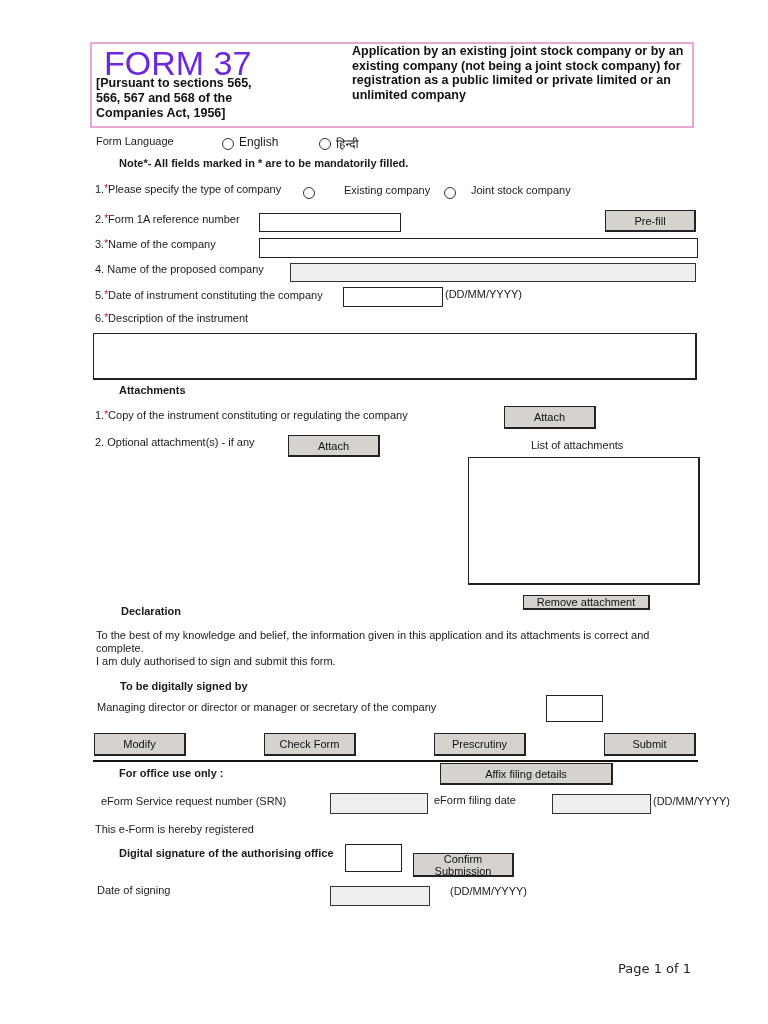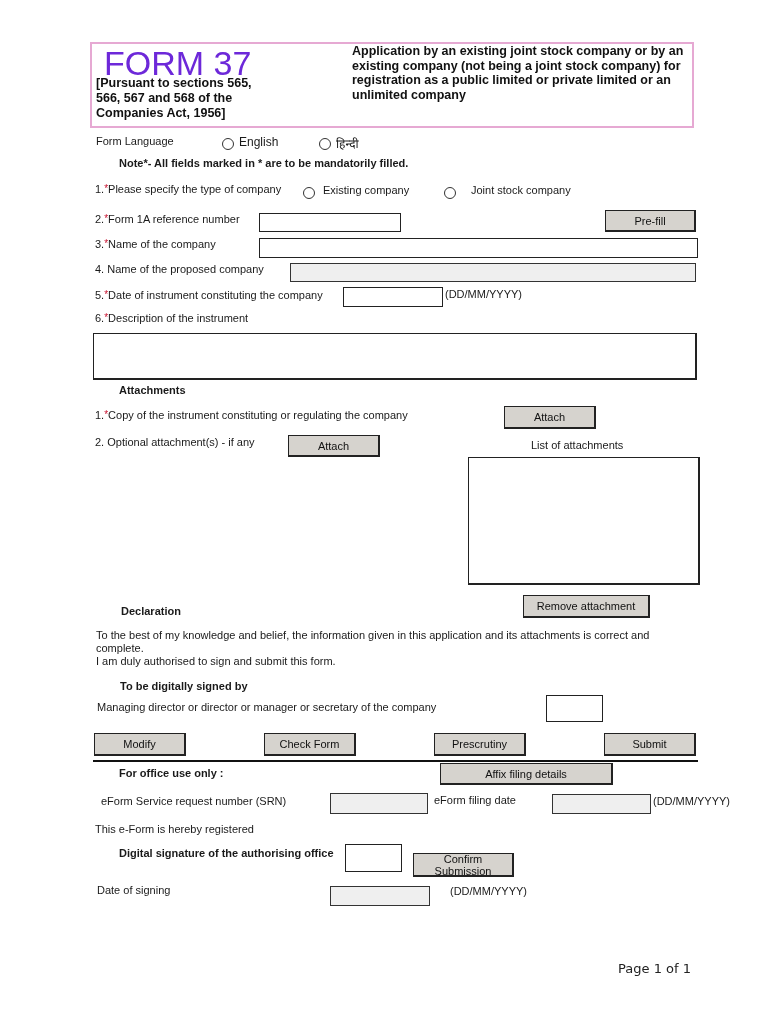--- a/index.html
+++ b/index.html
@@ -35,21 +35,21 @@
 <div class="abs label" style="left:239px;top:135px;font-size:12px;">English</div>
 <div class="abs radio" style="left:319px;top:138px;"></div>
 <div class="abs label" style="left:336px;top:135px;font-size:12px;font-family:'DejaVu Sans',sans-serif;">हिन्दी</div>
 
 <div class="abs label bold" style="left:95px;top:157px;">Note*- All fields marked in * are to be mandatorily filled.</div>
 
 <div class="abs label" style="left:95px;top:183px;">
   <span>1.</span><span class="req">*</span><span>Please specify the type of company</span>
 </div>
 <div class="abs radio" style="left:303px;top:187px;"></div>
-<div class="abs label" style="left:323px;top:184px;">Existing  company</div>
+<div class="abs label" style="left:344px;top:184px;">Existing  company</div>
 <div class="abs radio" style="left:444px;top:187px;"></div>
 <div class="abs label" style="left:471px;top:184px;">Joint stock company</div>
 
 <div class="abs label" style="left:95px;top:213px;">
   <span>2.</span><span class="req">*</span><span>Form 1A reference number</span>
 </div>
 <div class="abs input" style="left:259px;top:213px;width:142px;height:19px;"></div>
 <button class="abs btn" style="left:605px;top:210px;width:91px;height:22px;">Pre-fill</button>
 
 <div class="abs label" style="left:95px;top:238px;">
@@ -78,21 +78,21 @@
   <span>1.</span><span class="req">*</span><span>Copy of the instrument constituting or regulating the company</span>
 </div>
 <button class="abs btn" style="left:504px;top:406px;width:92px;height:23px;">Attach</button>
 
 <div class="abs label" style="left:95px;top:436px;">2. Optional attachment(s) - if any</div>
 <button class="abs btn" style="left:288px;top:435px;width:92px;height:22px;">Attach</button>
 
 <div class="abs label" style="left:531px;top:439px;">List of attachments</div>
 <div class="abs input" style="left:468px;top:457px;width:232px;height:128px;border-width:1px 2px 2px 1px;"></div>
 
-<button class="abs btn" style="left:523px;top:595px;width:127px;height:23px;">Remove attachment</button>
+<button class="abs btn" style="left:523px;top:595px;width:127px;height:15px;">Remove attachment</button>
 
 <div class="abs label bold" style="left:97px;top:605px;">Declaration</div>
 <div class="abs label" style="left:96px;top:629px;">To the best of my knowledge and belief, the information given in this application and its attachments is correct and</div>
 <div class="abs label" style="left:96px;top:642px;">complete.</div>
 <div class="abs label" style="left:96px;top:655px;">I am duly authorised to sign and submit this form.</div>
 
 <div class="abs label bold" style="left:96px;top:680px;">To be digitally signed by</div>
 <div class="abs label" style="left:97px;top:701px;">Managing director or director or manager or secretary of the company</div>
 <div class="abs input" style="left:546px;top:695px;width:57px;height:27px;"></div>
 

